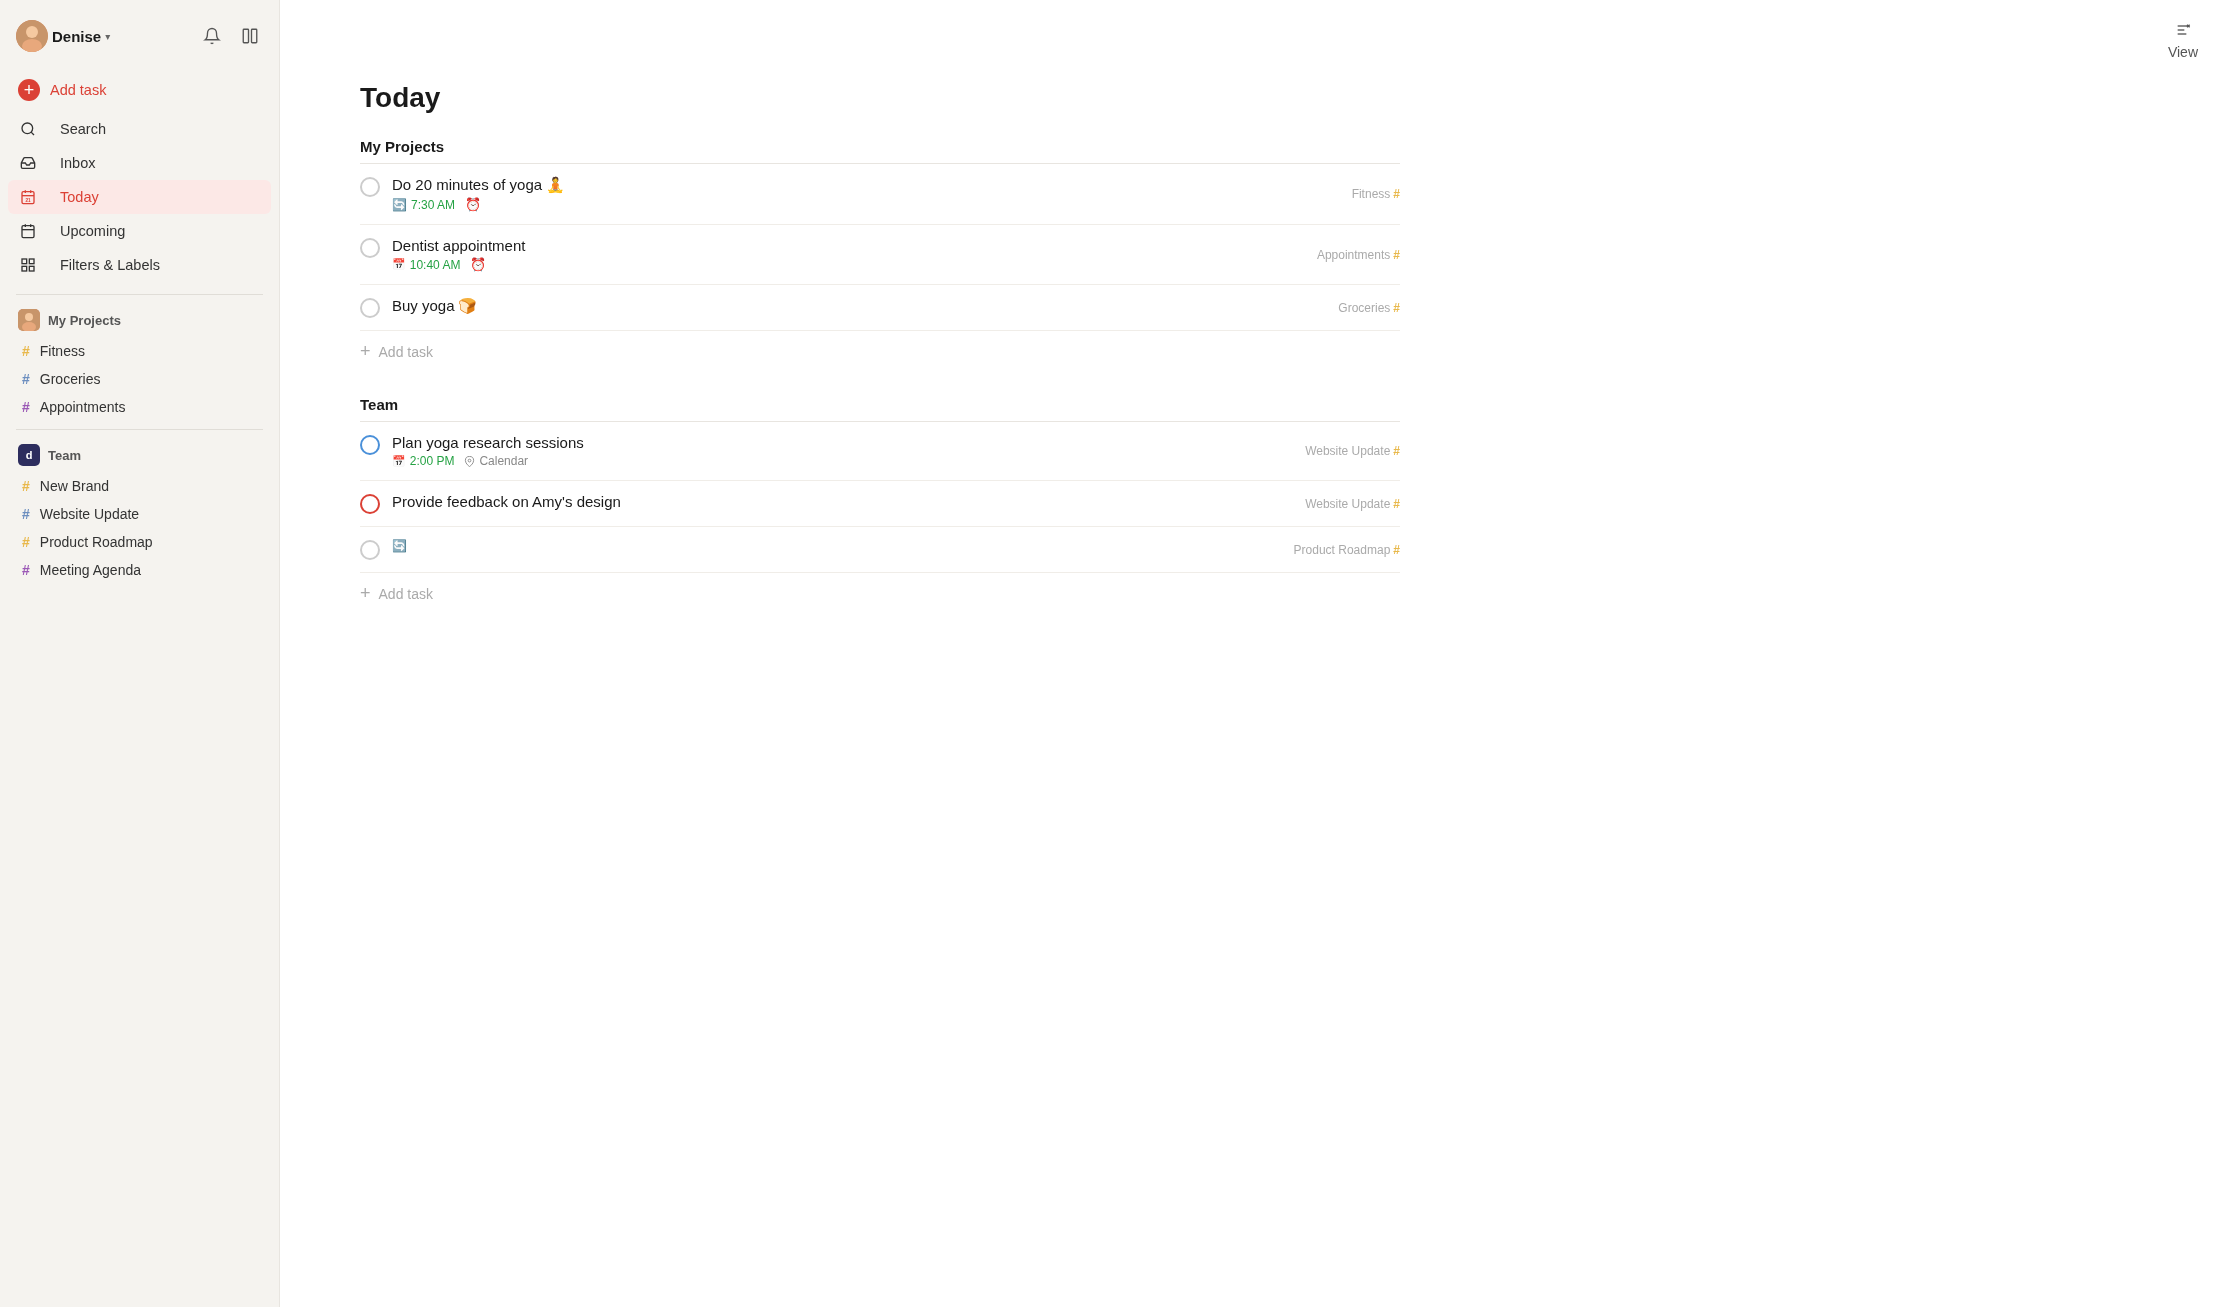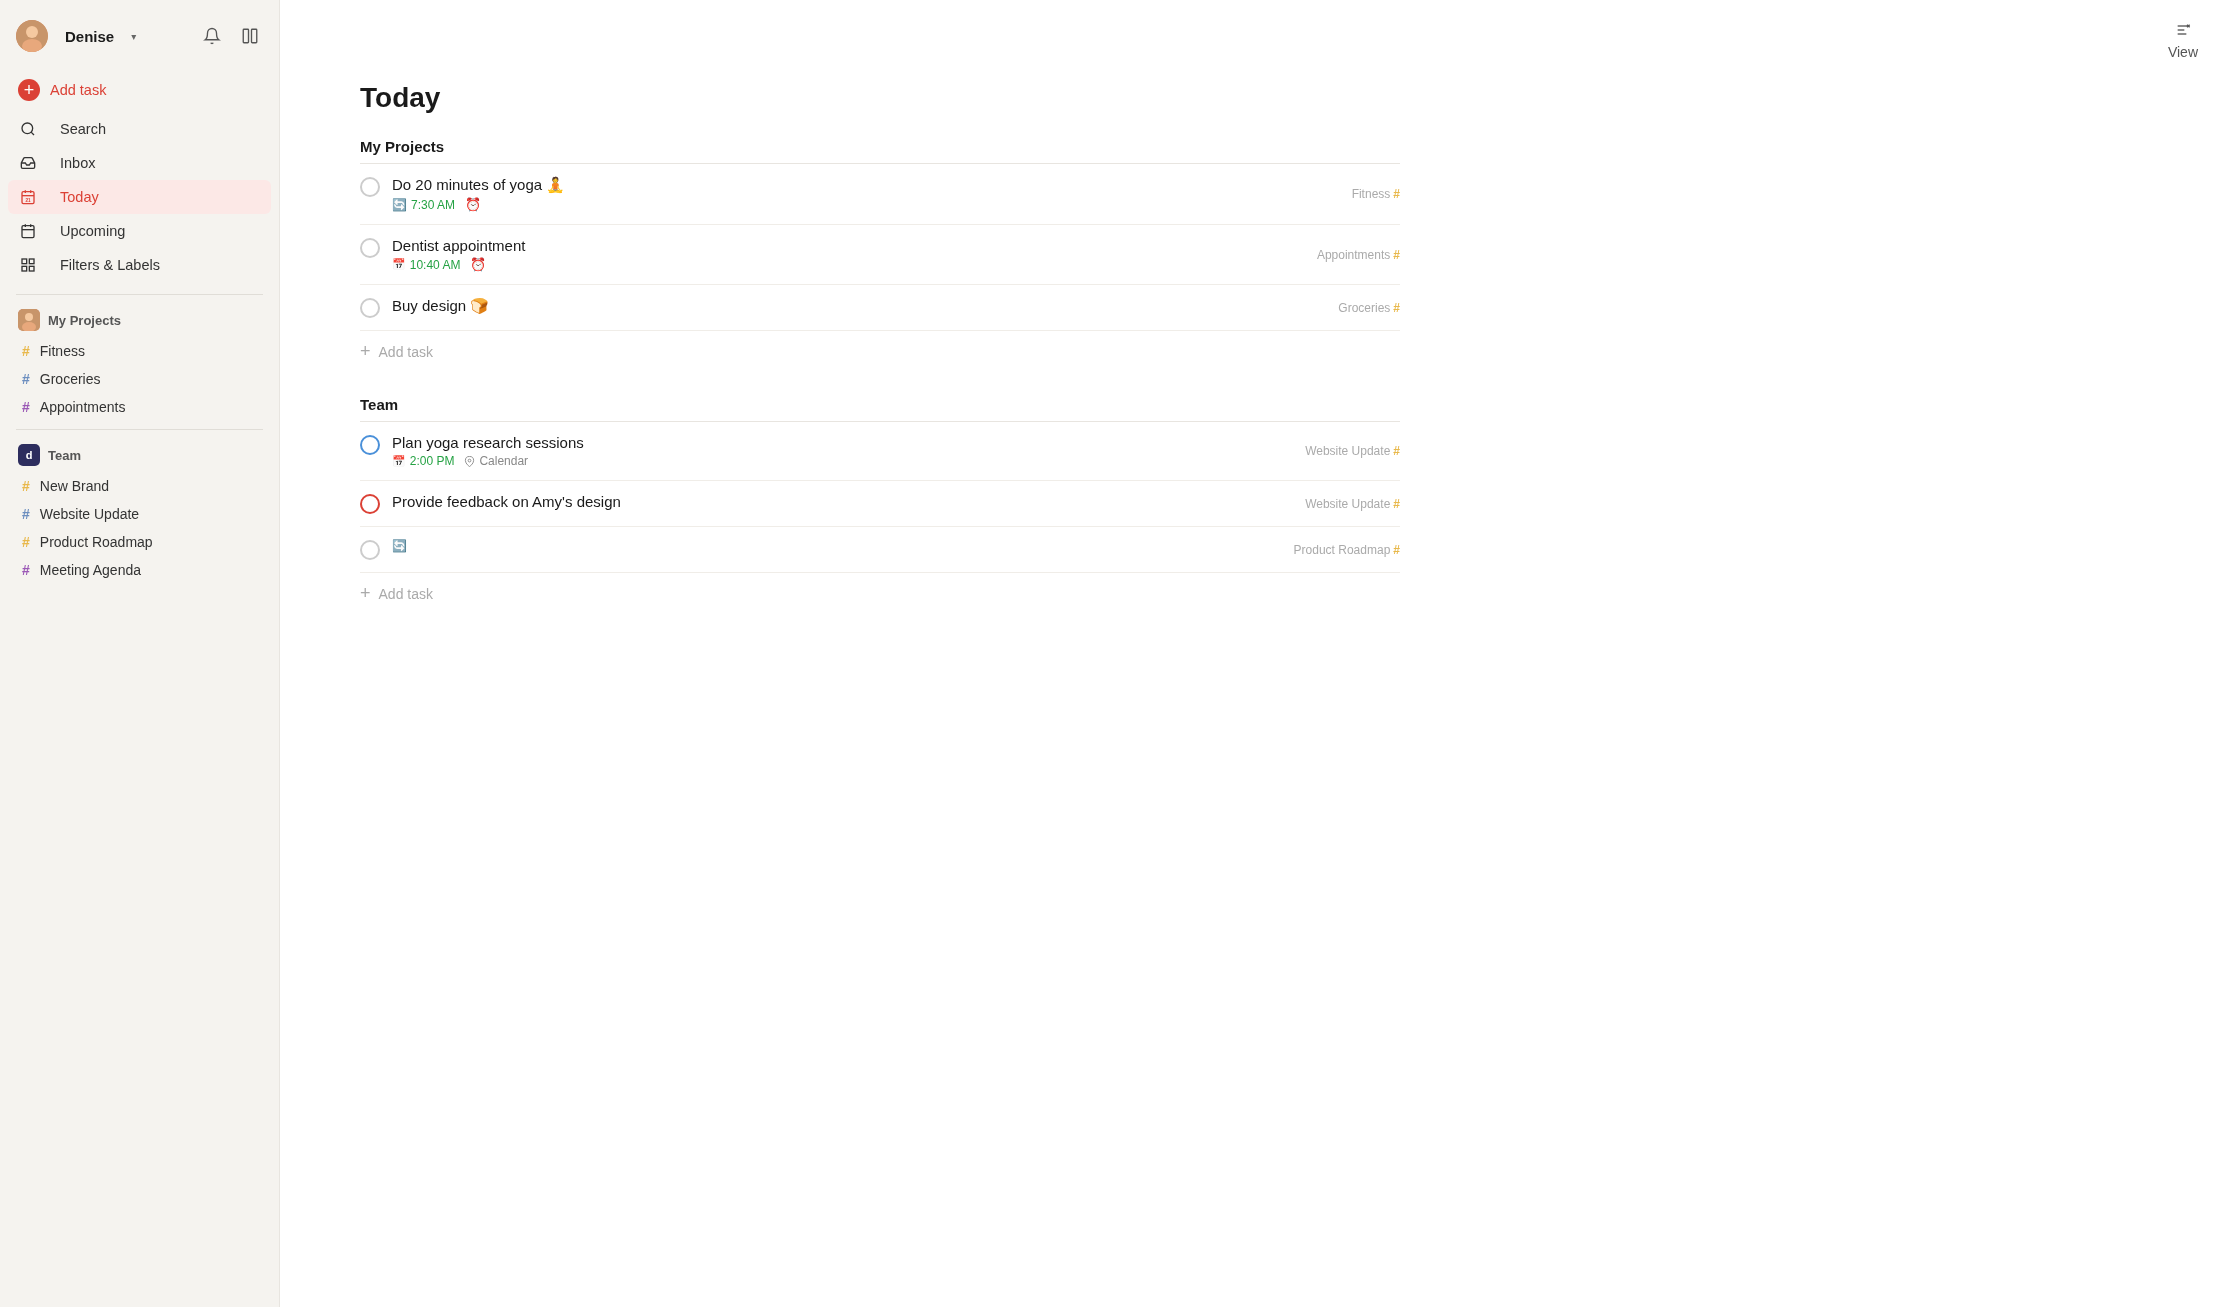--- a/index.html
+++ b/index.html
@@ -26,21 +26,21 @@
     .sidebar-header {
       display: flex;
       align-items: center;
       justify-content: space-between;
       padding: 8px 16px 16px 16px;
     }
 
     .user-info {
       display: flex;
       align-items: center;
-      gap: 17px;
+      gap: 4px;
       cursor: pointer;
     }
 
     .avatar {
       width: 32px;
       height: 32px;
       border-radius: 50%;
       background: linear-gradient(135deg, #c77c5a, #e8a87c);
       overflow: hidden;
       display: flex;
@@ -565,21 +565,21 @@
         </div>
         <div class="task-project-tag">
           <span>Appointments</span>
           <span class="project-hash-tag hash-appointments">#</span>
         </div>
       </div>
 
       <div class="task-item">
         <div class="task-checkbox"></div>
         <div class="task-body">
-          <div class="task-name">Buy design 🍞</div>
+          <div class="task-name">Buy yoga 🍞</div>
         </div>
         <div class="task-project-tag">
           <span>Groceries</span>
           <span class="project-hash-tag hash-groceries">#</span>
         </div>
       </div>
 
       <div class="add-task-row">
         <span class="add-task-plus">+</span>
         <span>Add task</span>

